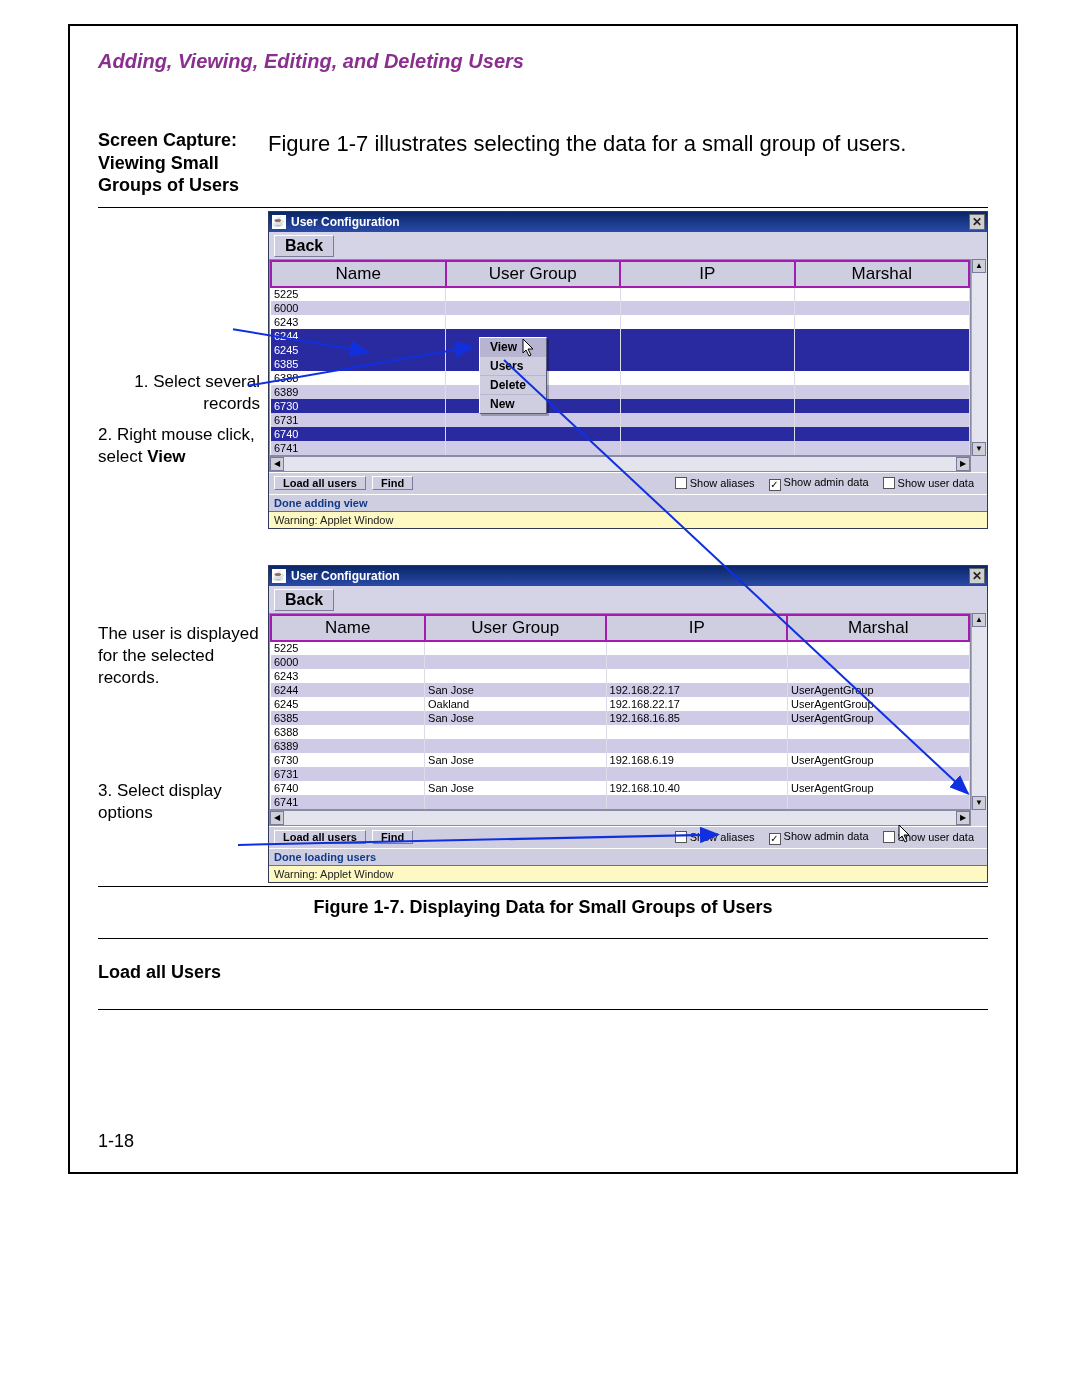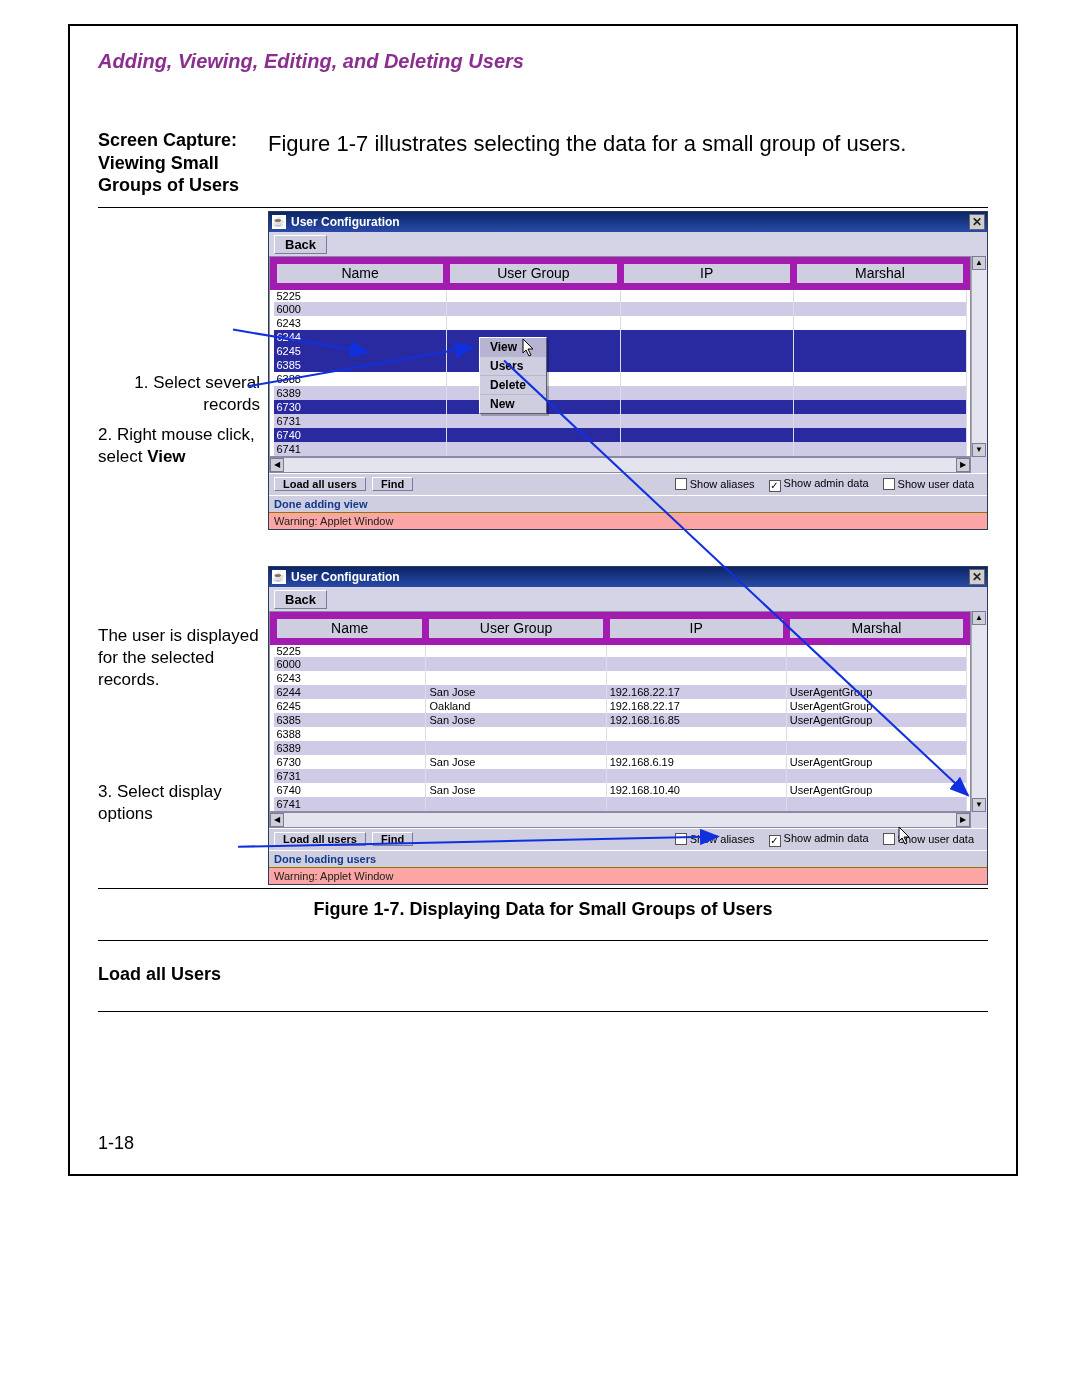--- a/index.html
+++ b/index.html
@@ -113,35 +113,35 @@
     font-weight: bold; color: #222;
   }
   .back-row { padding: 3px 5px 2px 5px; }
   .btn {
     display: inline-block;
     background: #cfcde0;
     border: 1px solid #7a7a9a;
     border-top-color: #fff; border-left-color: #fff;
     padding: 1px 10px;
     font-weight: bold;
-    font-size: 13px;
+    font-size: 16px;
   }
   .btn-small { font-weight: normal; padding: 0 8px; font-size: 11px; }
 
   table.user-table {
     width: 100%;
     border-collapse: collapse;
     background: #fff;
     table-layout: fixed;
   }
   table.user-table th {
     background: #cfcde0;
-    border: 7px solid #a21caf;
+    border: 2px solid #a21caf;
     font-weight: normal;
-    font-size: 14px;
+    font-size: 17px;
     text-align: center;
     height: 26px;
   }
   table.user-table td {
     border-right: 1px solid #dcdce8;
     font-size: 11px;
     padding-left: 3px;
     height: 14px;
     white-space: nowrap; overflow: hidden;
   }
@@ -193,21 +193,21 @@
 
   .status {
     background: #cfcde0;
     color: #103a8a;
     font-weight: bold;
     font-size: 11px;
     padding: 2px 5px;
     border-top: 1px solid #fff;
   }
   .applet-warn {
-    background: #fca5a5;
+    background: #fef9c3;
     color: #222;
     font-size: 11px;
     padding: 2px 5px;
     border-top: 1px solid #8a7a00;
   }
 
   
   .ctx-menu {
     position: absolute;
     background: #cfcde0;

